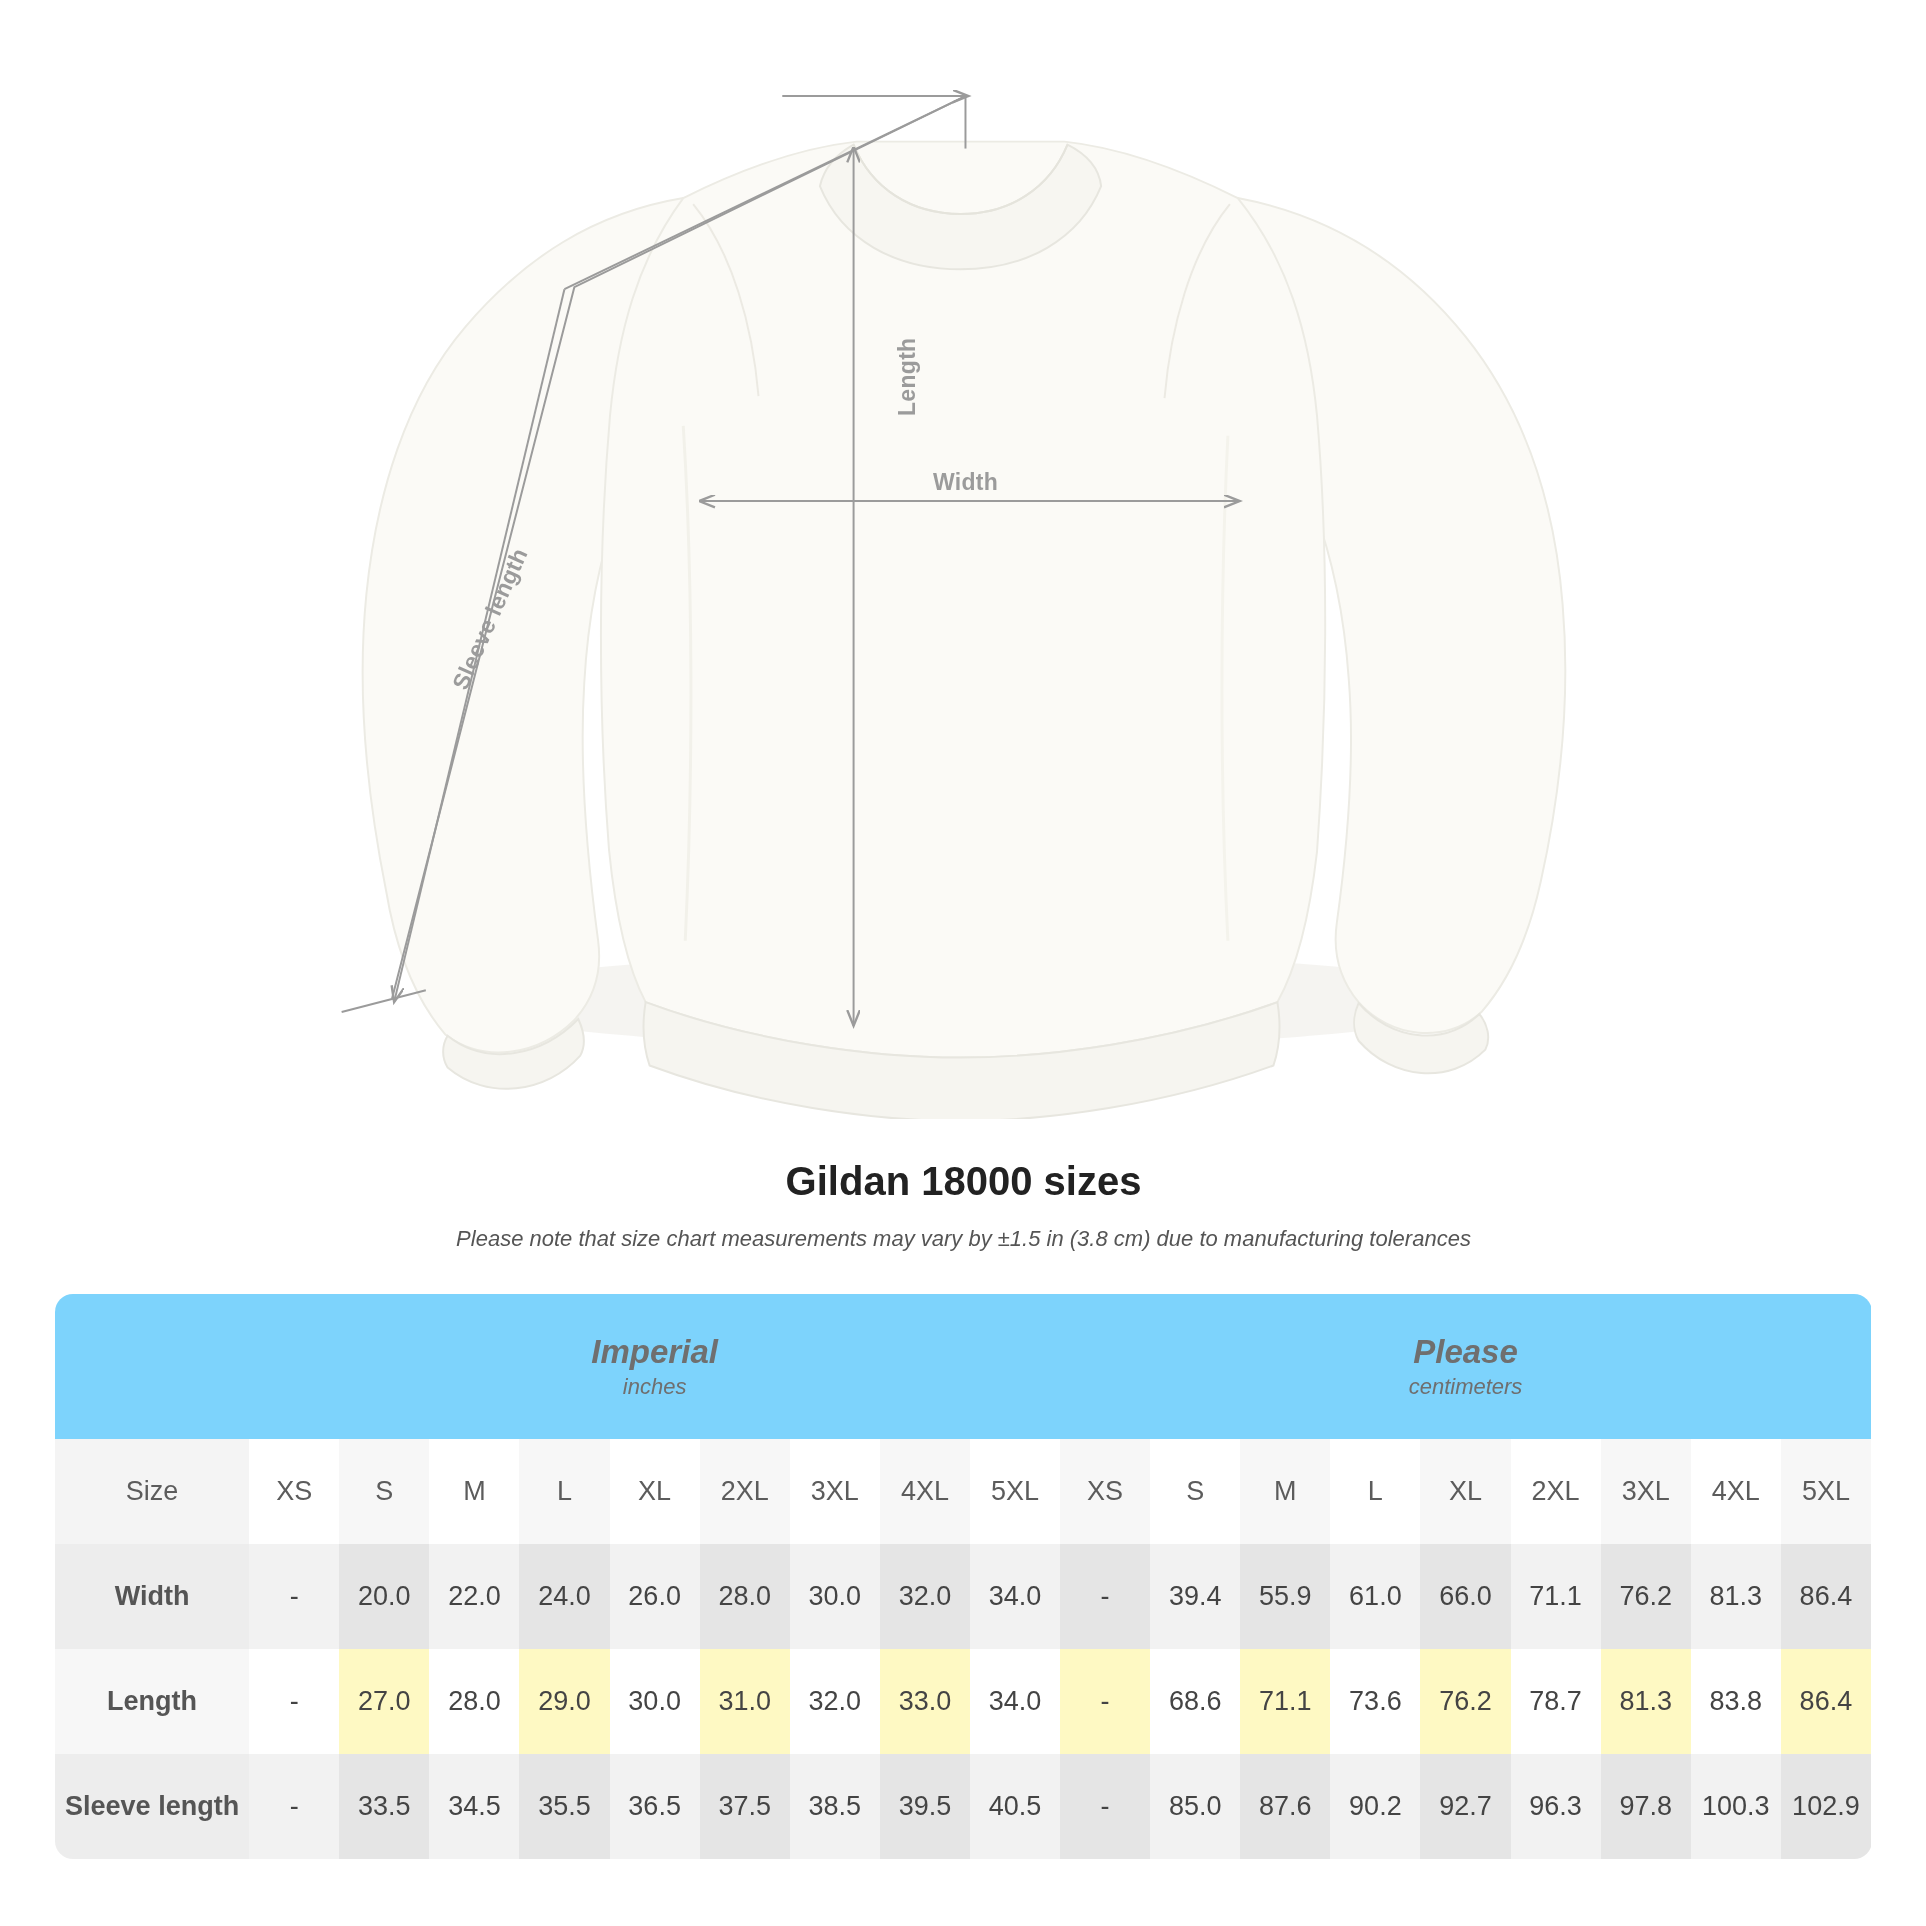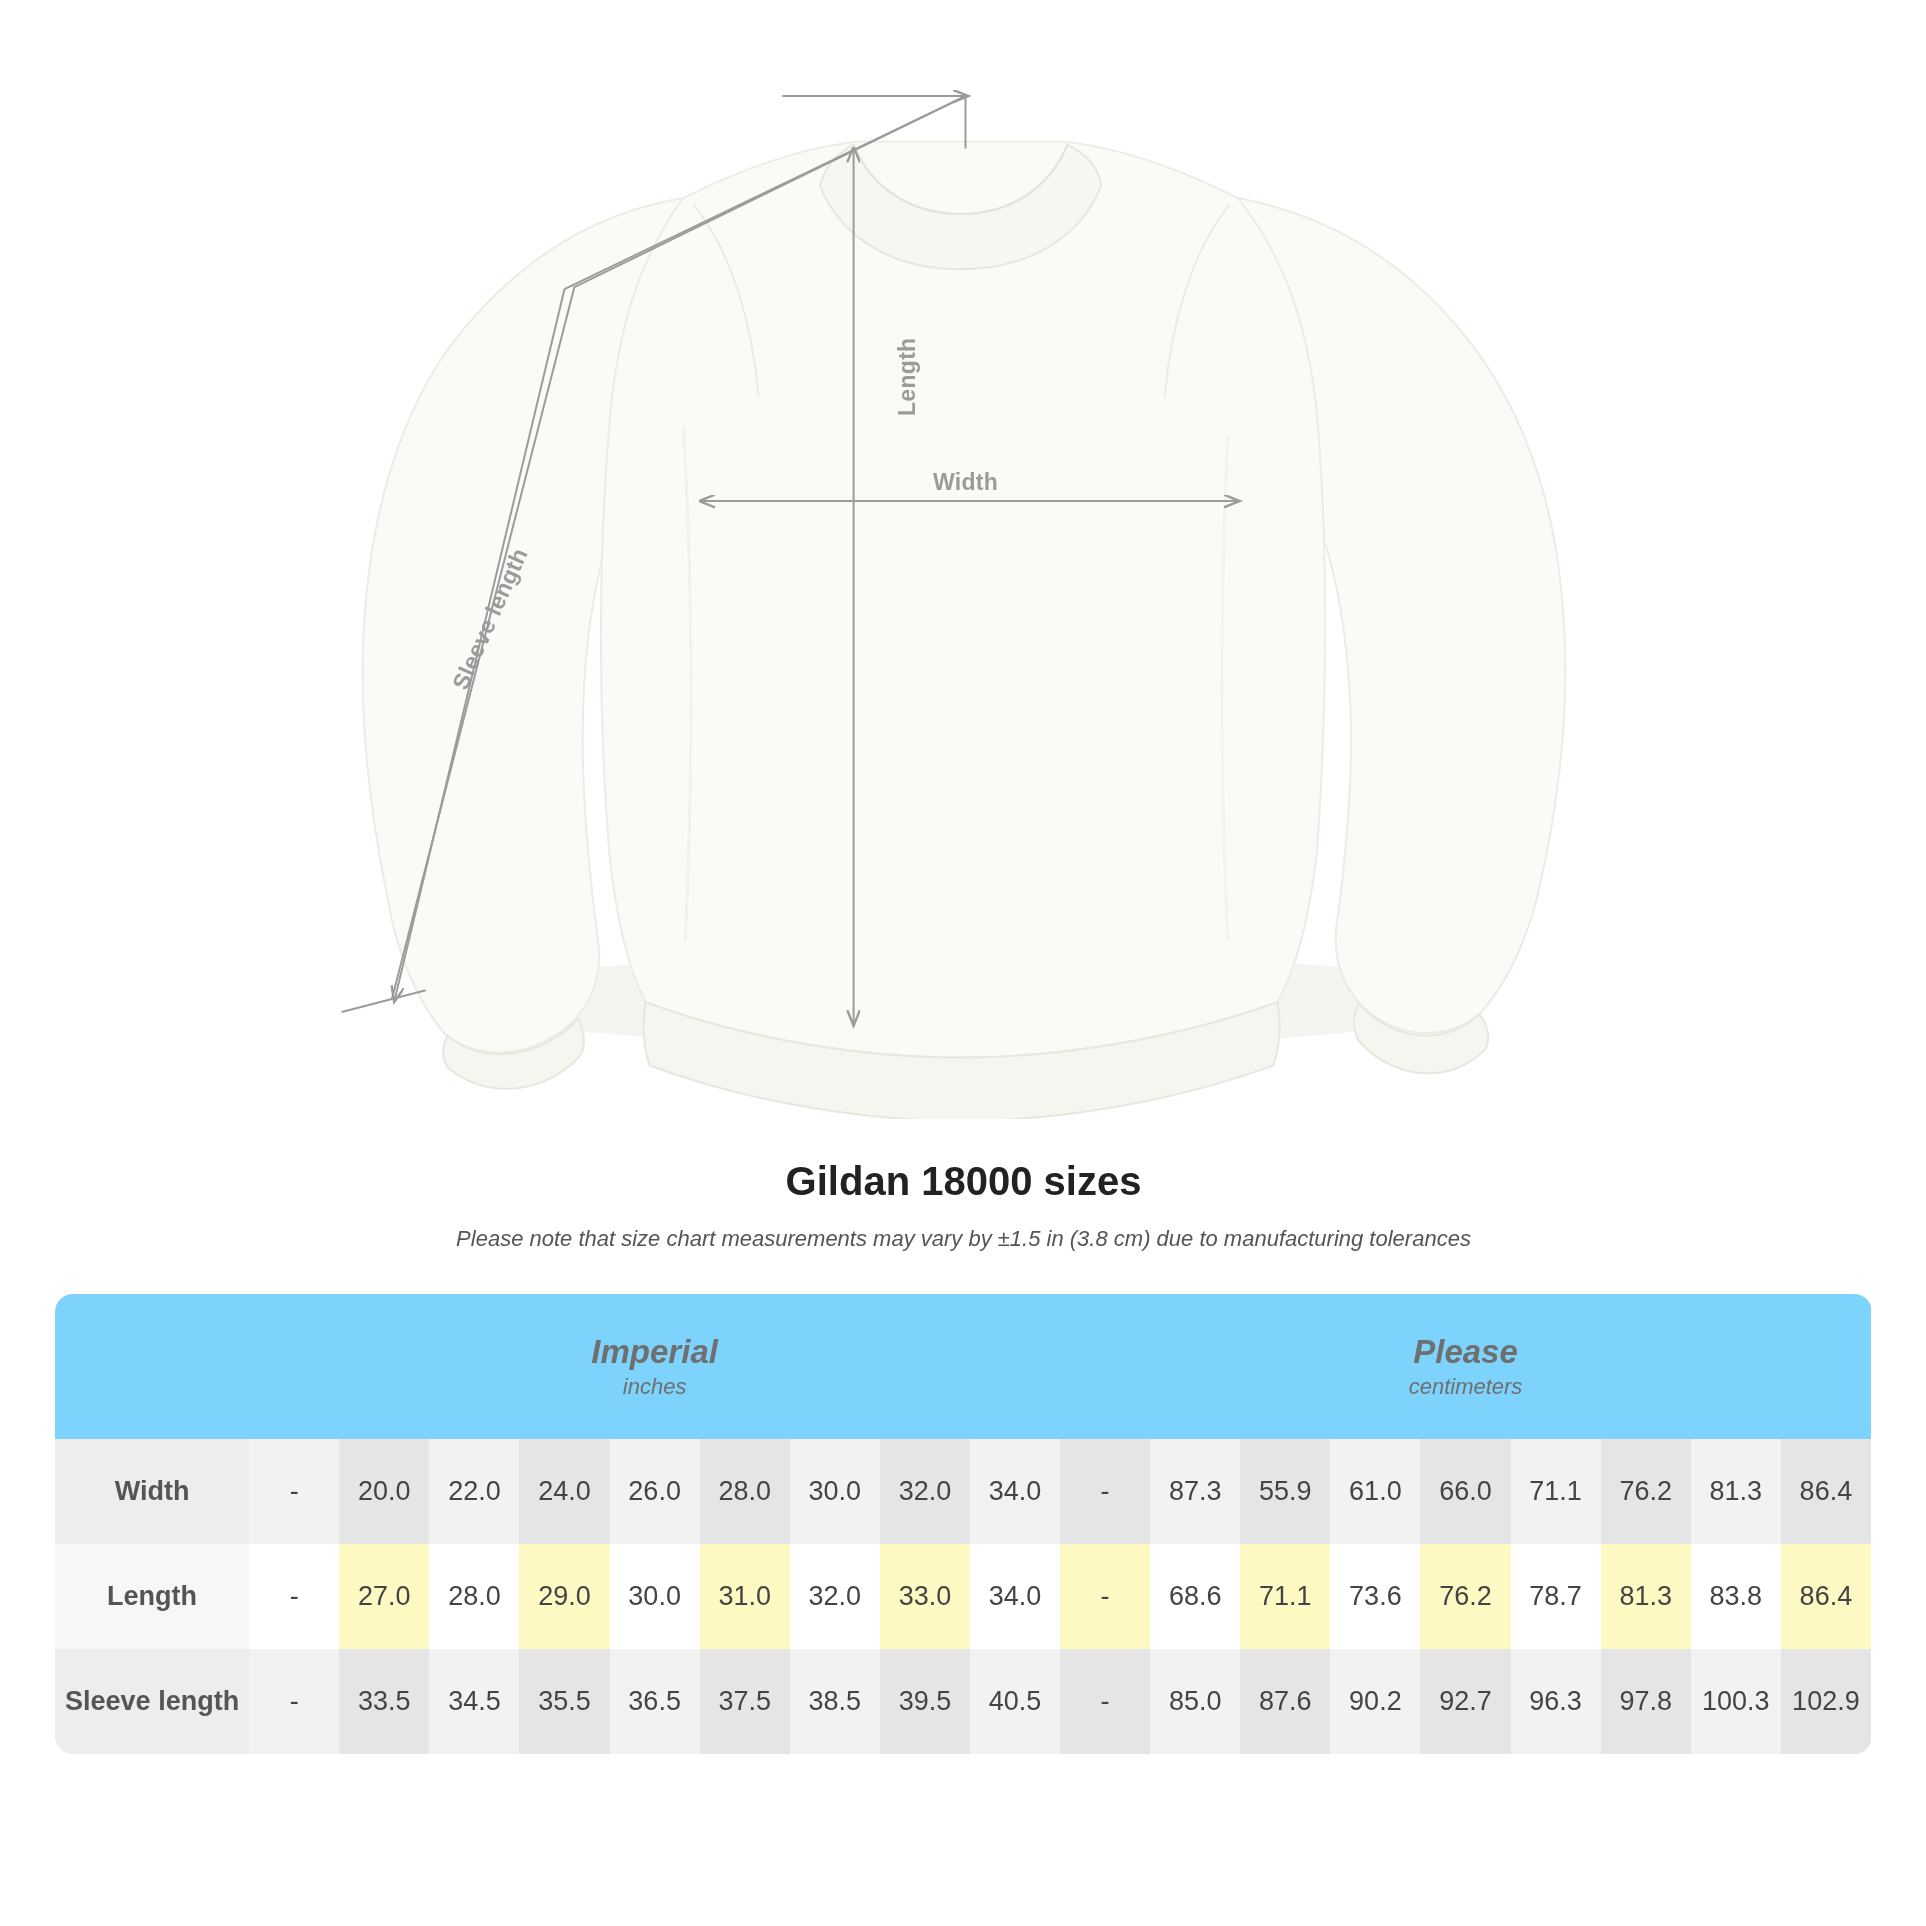--- a/index.html
+++ b/index.html
@@ -261,34 +261,55 @@
           <td colspan="9">
             <div class="unit-sys">Imperial</div>
             <div class="unit-unit">inches</div>
           </td>
           <td colspan="9">
             <div class="unit-sys">Please</div>
             <div class="unit-unit">centimeters</div>
           </td>
         </tr>
 
+        <tr class="head-row">
+          <th class="rowlabel">Size</th>
+          <th>XS</th>
+          <th class="alt">S</th>
+          <th>M</th>
+          <th class="alt">L</th>
+          <th>XL</th>
+          <th class="alt">2XL</th>
+          <th>3XL</th>
+          <th class="alt">4XL</th>
+          <th>5XL</th>
+          <th class="alt">XS</th>
+          <th>S</th>
+          <th class="alt">M</th>
+          <th>L</th>
+          <th class="alt">XL</th>
+          <th>2XL</th>
+          <th class="alt">3XL</th>
+          <th>4XL</th>
+          <th class="alt">5XL</th>
+        </tr>
 
         <tr class="data-row row-odd">
           <td class="rowlabel">Width</td>
           <td>-</td>
           <td class="alt">20.0</td>
           <td>22.0</td>
           <td class="alt">24.0</td>
           <td>26.0</td>
           <td class="alt">28.0</td>
           <td>30.0</td>
           <td class="alt">32.0</td>
           <td>34.0</td>
           <td class="alt">-</td>
-          <td>87.3</td>
+          <td>39.4</td>
           <td class="alt">55.9</td>
           <td>61.0</td>
           <td class="alt">66.0</td>
           <td>71.1</td>
           <td class="alt">76.2</td>
           <td>81.3</td>
           <td class="alt">86.4</td>
         </tr>
 
         <tr class="data-row row-even">

